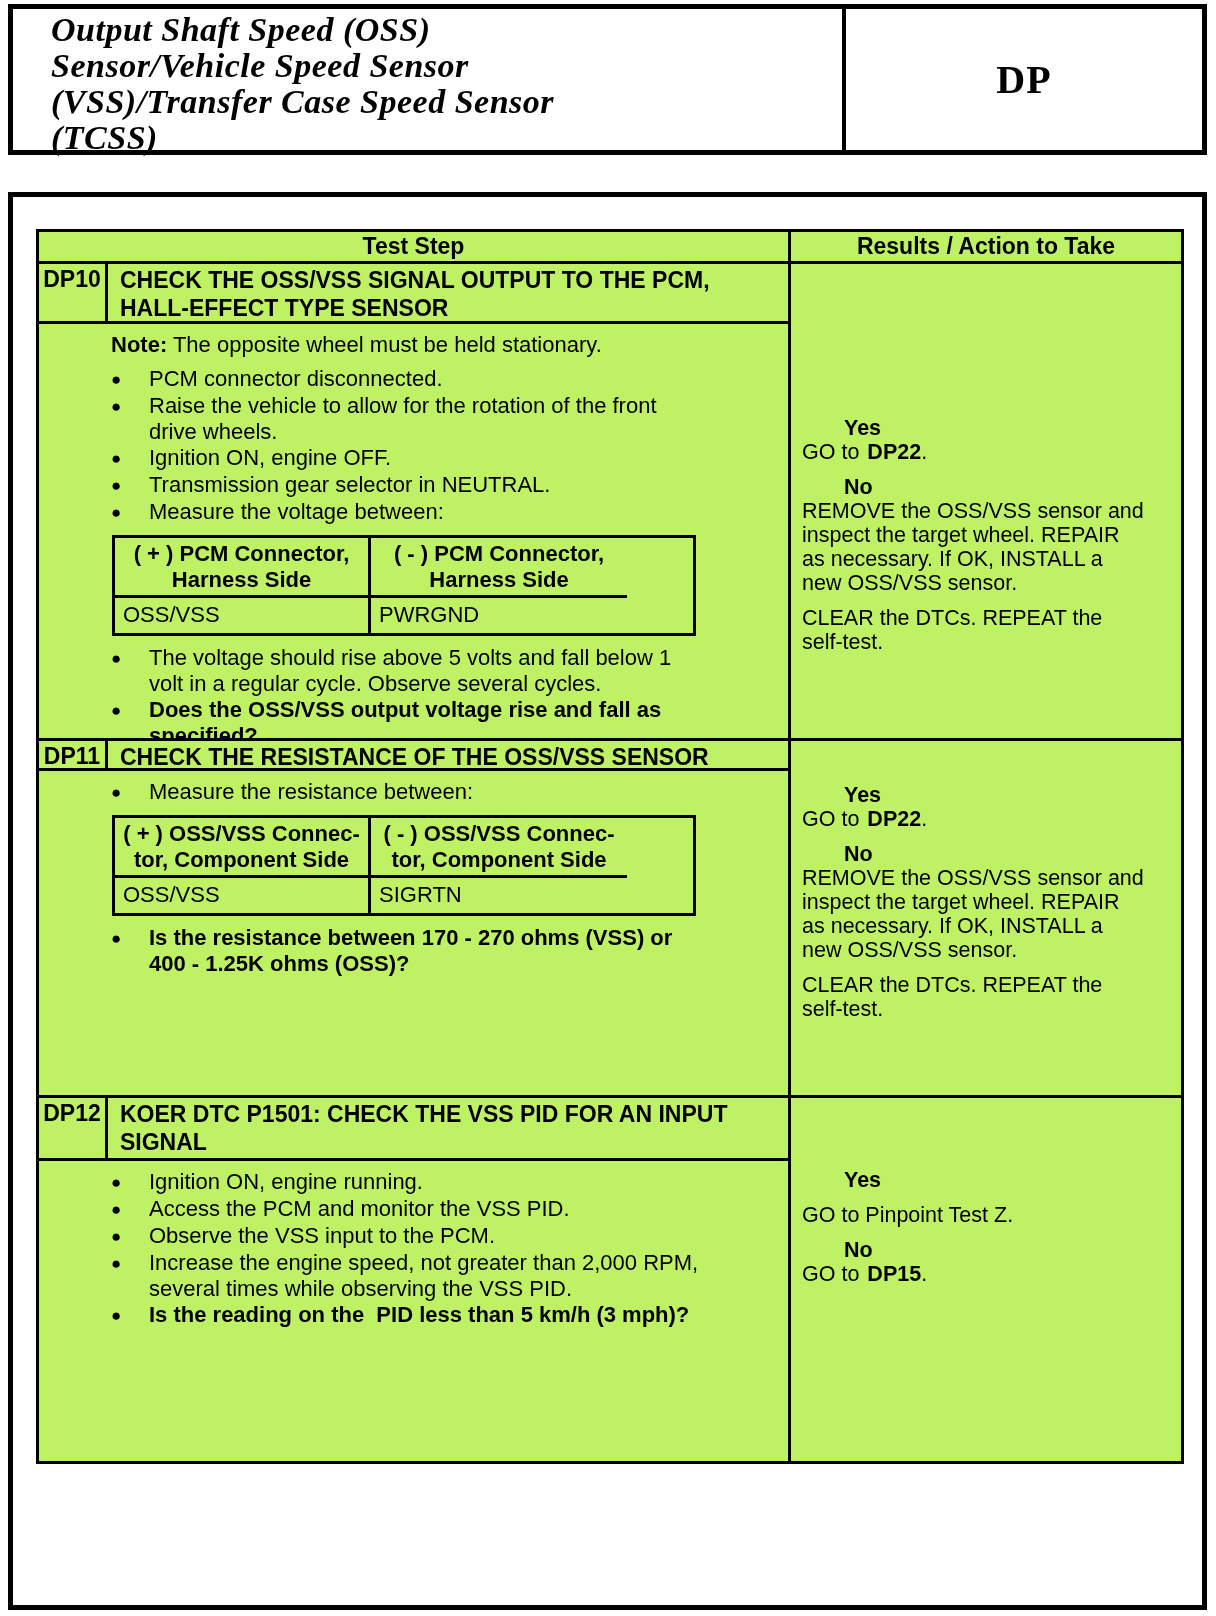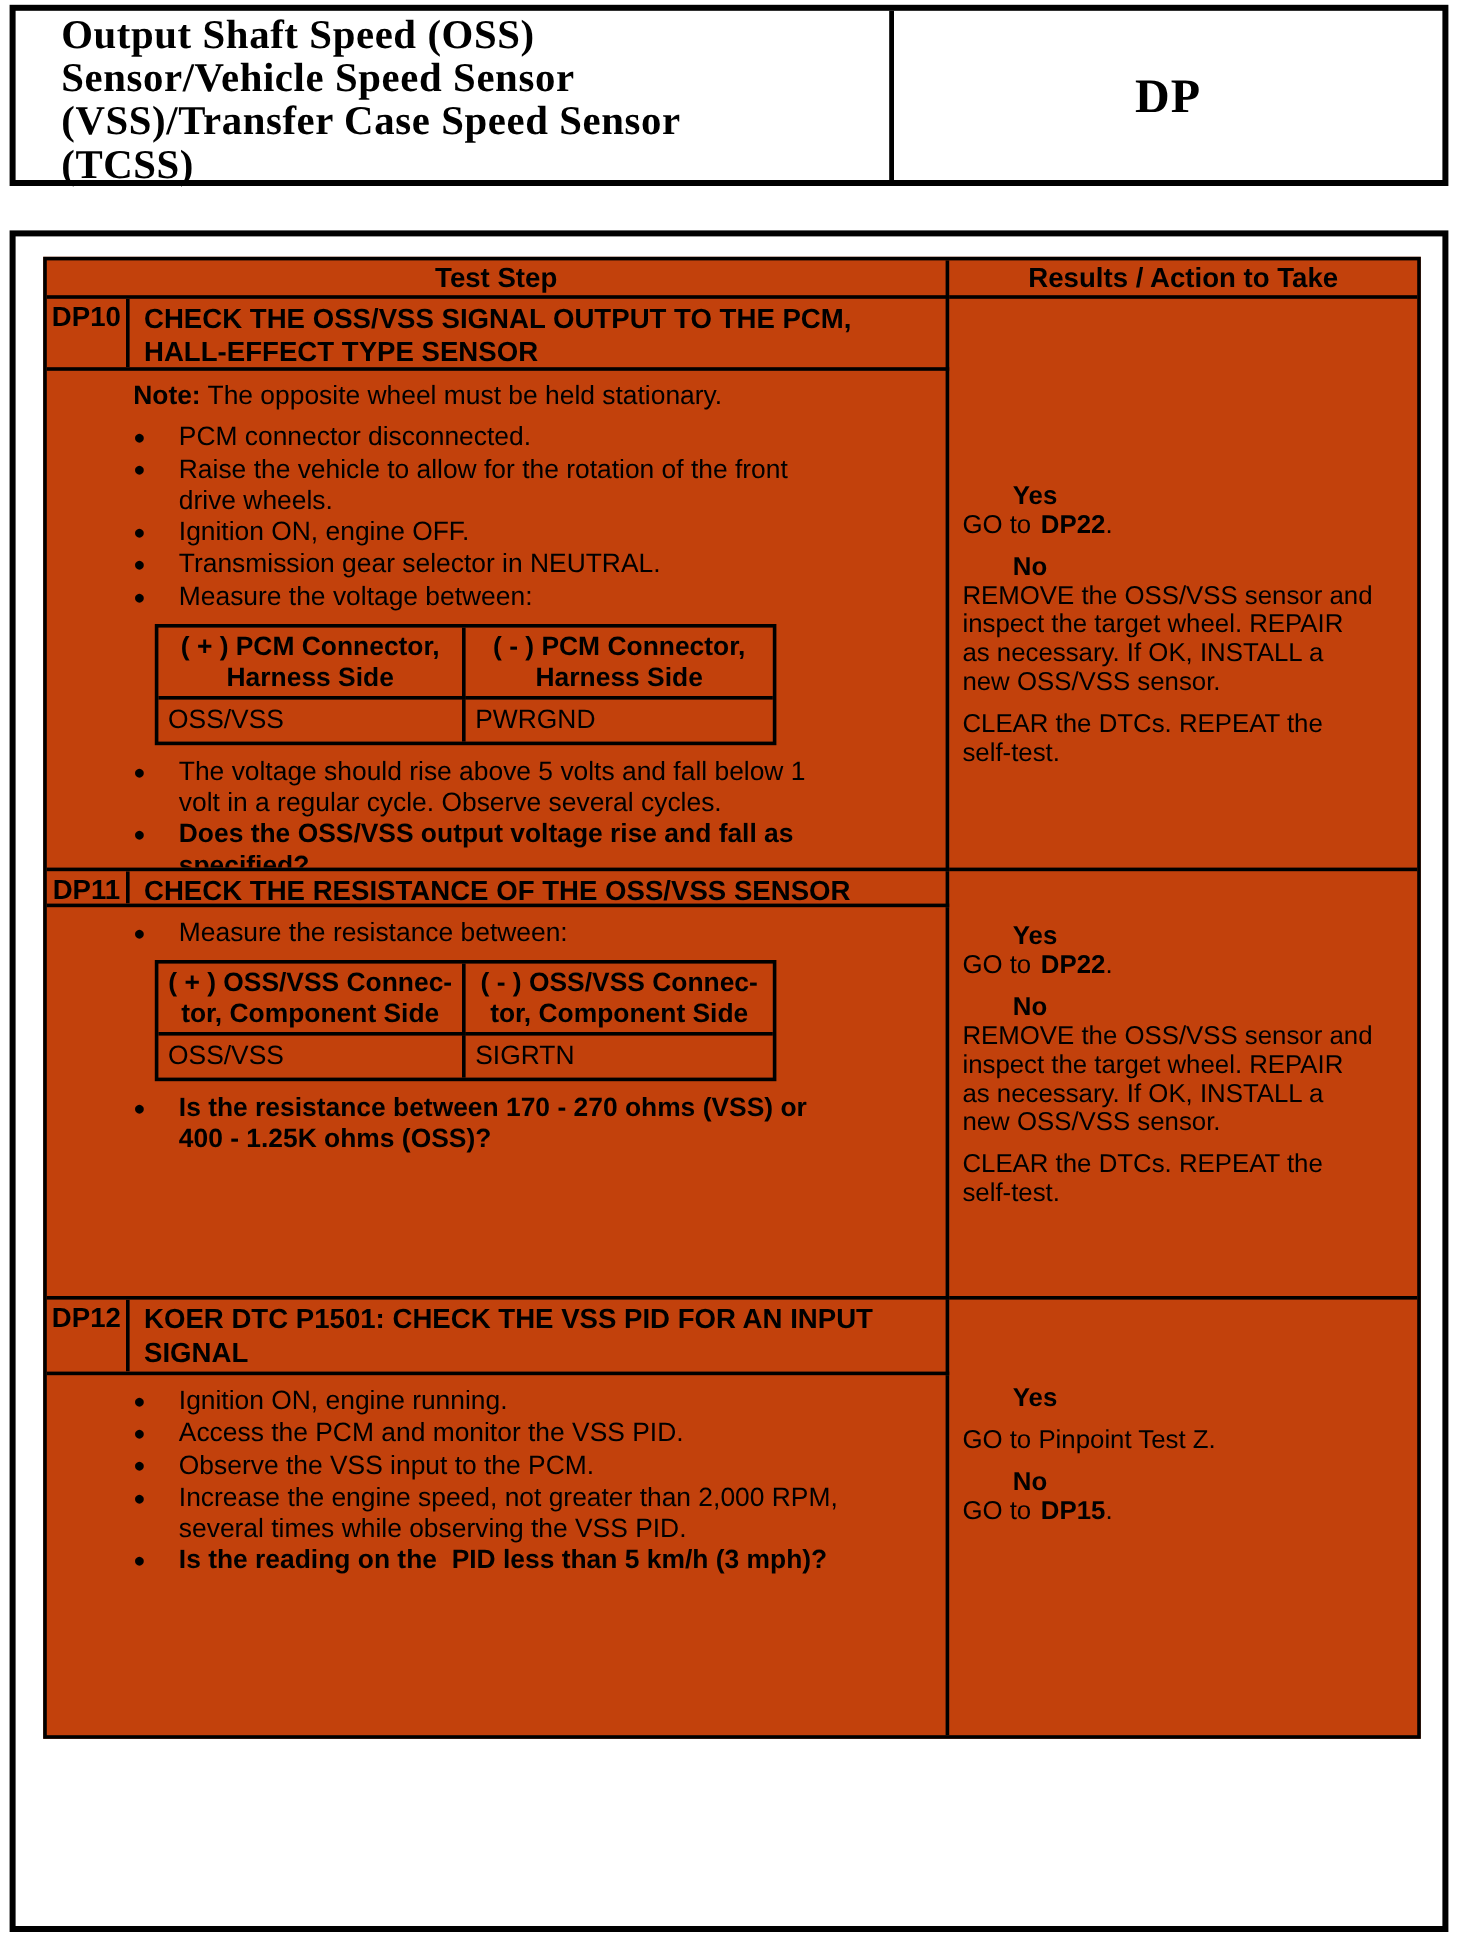--- a/index.html
+++ b/index.html
@@ -2,37 +2,37 @@
 <html><head>
 <meta charset="utf-8">
 <style>
   * { margin:0; padding:0; box-sizing:border-box; }
   html,body { width:1216px; height:1616px; background:#ffffff; color:#000;
               font-family:"Liberation Sans", sans-serif; position:relative; }
 
   
   .header-box { position:absolute; left:8px; top:4px; width:1199px; height:151px;
                 border:5px solid #000; display:flex; }
-  .header-title { width:732px; border-right:4px solid #000;
+  .header-title { width:833px; border-right:4px solid #000;
                   font-family:"Liberation Serif", serif; font-weight:bold;
                   font-size:34px; line-height:36px; padding:3px 0 0 38px;
-                  white-space:pre-line; letter-spacing:0.5px; }
+                  white-space:pre-line; letter-spacing:0.5px;font-style:italic; }
   .header-code { flex:1; display:flex; align-items:center; justify-content:center;
                  font-family:"Liberation Serif", serif; font-weight:bold;
                  font-size:40px; letter-spacing:1px; }
 
   
   .outer-frame { position:absolute; left:8px; top:192px; width:1199px; height:1418px;
                  border:5px solid #000; }
 
   
-  .itable { position:absolute; left:23px; top:17px;
+  .itable { position:absolute; left:23px; top:32px;
             display:grid; grid-template-columns:752px 390px;
             grid-template-rows:32px 60px 417px 30px 327px 63px 300px;
-            border:3px solid #000; background:#c2410c; }
+            border:3px solid #000; background:#bef264; }
   .cb { border-bottom:3px solid #000; }
   .cr { border-right:3px solid #000; }
 
   .th { font-weight:bold; font-size:23px; display:flex; align-items:center;
         justify-content:center; }
 
   
   .strip { display:flex; overflow:hidden; }
   .strip-label { width:69px; border-right:3px solid #000; flex:none;
                  font-weight:bold; font-size:23px; text-align:center; padding-top:2px; }
@@ -43,21 +43,21 @@
   .body-cell { padding:8px 6px 0 72px; font-size:22px; line-height:26px; overflow:hidden; }
   .note { margin-bottom:8px; }
   .note .lbl { font-weight:bold; }
   .bullet { display:flex; }
   .bullet .dot { width:38px; flex:none; font-size:17px; padding-top:1px; }
   .bullet .txt { white-space:pre-wrap; }
   .bullet.bold .txt { font-weight:bold; }
 
   
   .mini-table { display:grid; grid-template-columns:256px 256px;
-                border:3px solid #000; margin:9px 0 9px 18px; width:518px; }
+                border:3px solid #000; margin:9px 0 9px 1px; width:584px; }
   .mt-h { font-weight:bold; font-size:22px; line-height:26px; text-align:center;
           padding:3px 0 2px; border-bottom:3px solid #000; white-space:pre-wrap; }
   .mt-h.first { border-right:3px solid #000; }
   .mt-v { font-size:22px; padding:4px 0 5px 8px; }
   .mt-v.first { border-right:3px solid #000; }
 
   
   .res { padding:0 2px 0 11px; font-size:21.5px; line-height:24px; overflow:hidden; }
   .res p { white-space:pre-wrap; }
   .res .b { font-weight:bold;margin-left:42px; }

